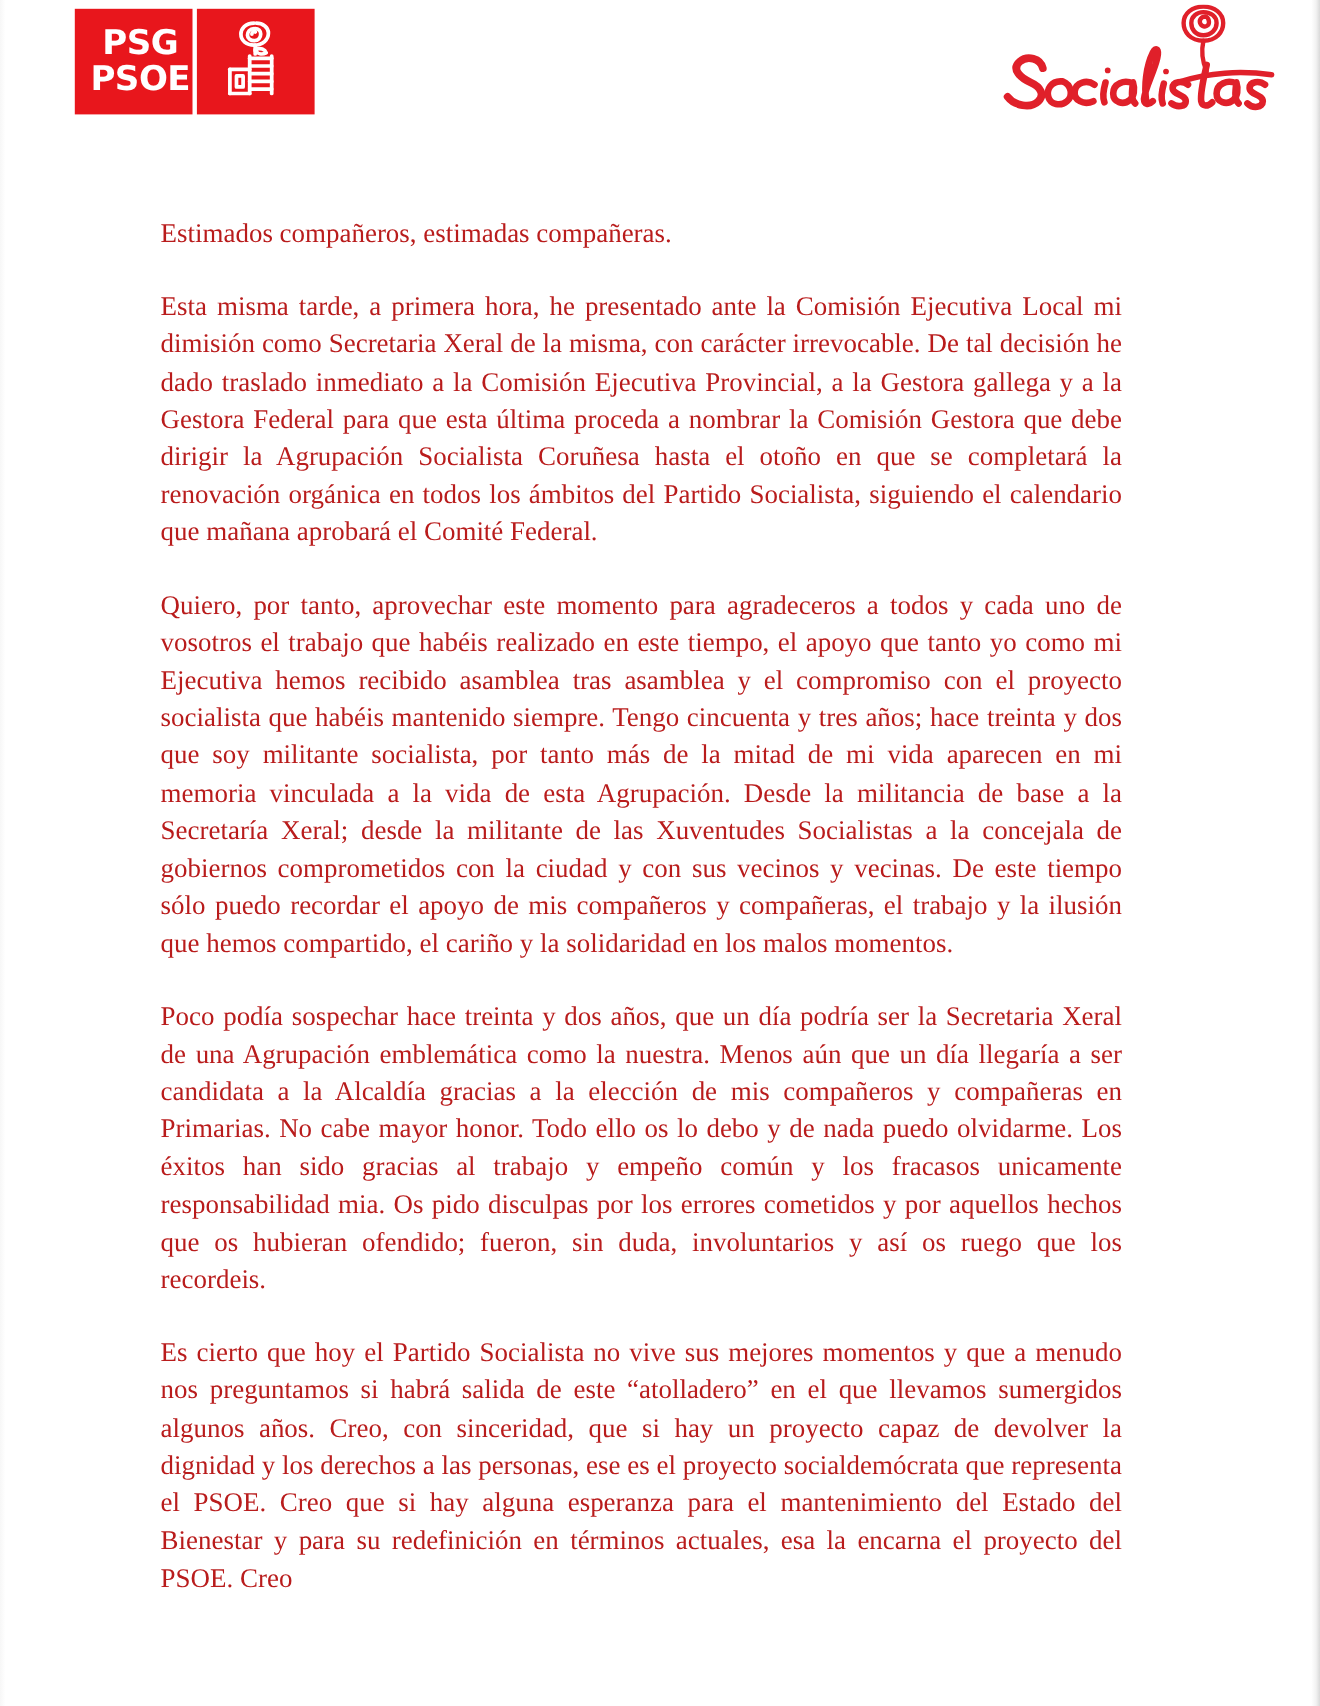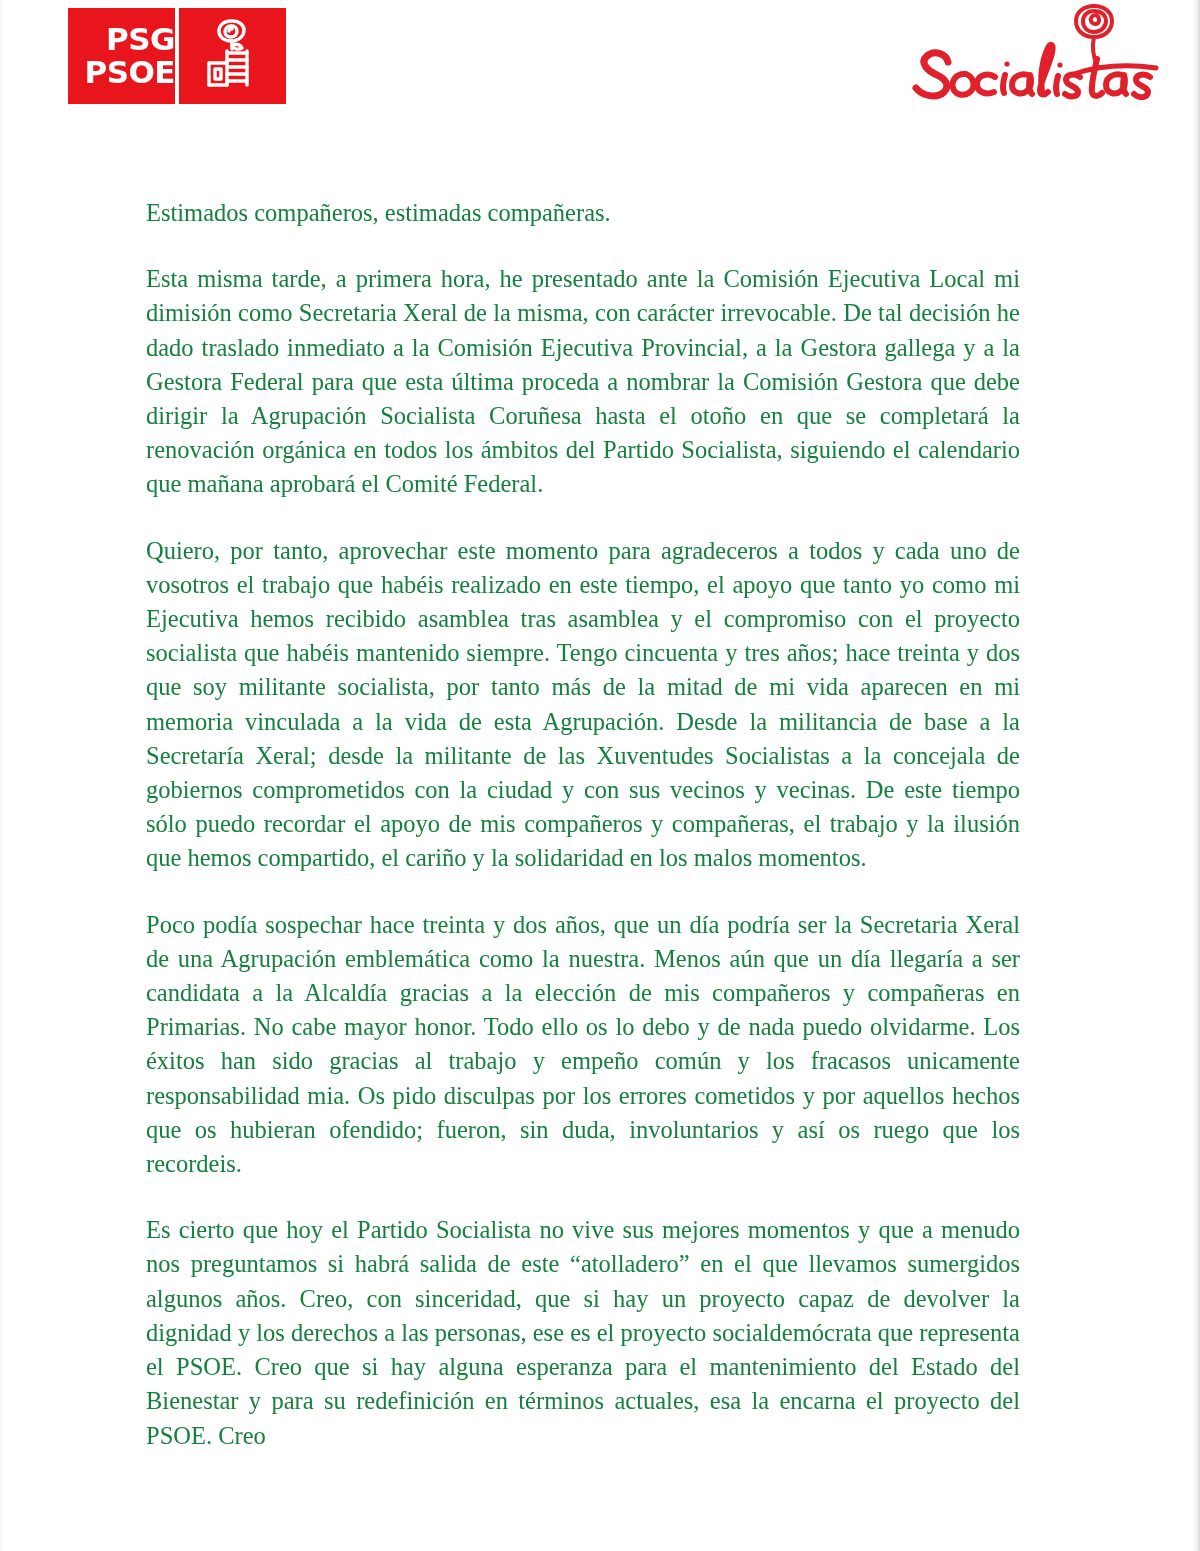--- a/index.html
+++ b/index.html
@@ -59,21 +59,21 @@
     width: 107px;
     height: 96px;
     position: relative;
     display: flex;
     align-items: center;
     justify-content: center;
   }
 
   .logo-tile.wordmark {
     flex-direction: column;
-    align-items: flex-end;
+    align-items: center;
     justify-content: center;
     padding-left: 12px;
     box-sizing: border-box;
   }
 
   .logo-word {
     color: #ffffff;
     font-family: "DejaVu Sans", sans-serif;
     font-weight: bold;
     font-size: 31px;
@@ -106,21 +106,21 @@
     left: 146px;
     top: 196px;
     width: 874px;
   }
 
   .letter-body p {
     margin: 0 0 32px 0;
     font-family: "Liberation Serif", "DejaVu Serif", serif;
     font-size: 24.5px;
     line-height: 34.2px;
-    color: #15803d;
+    color: #b91c1c;
     text-align: justify;
     text-justify: inter-word;
     -webkit-hyphens: none;
     hyphens: none;
   }
 
   .letter-body p:last-child {
     margin-bottom: 12px;
   }
 

